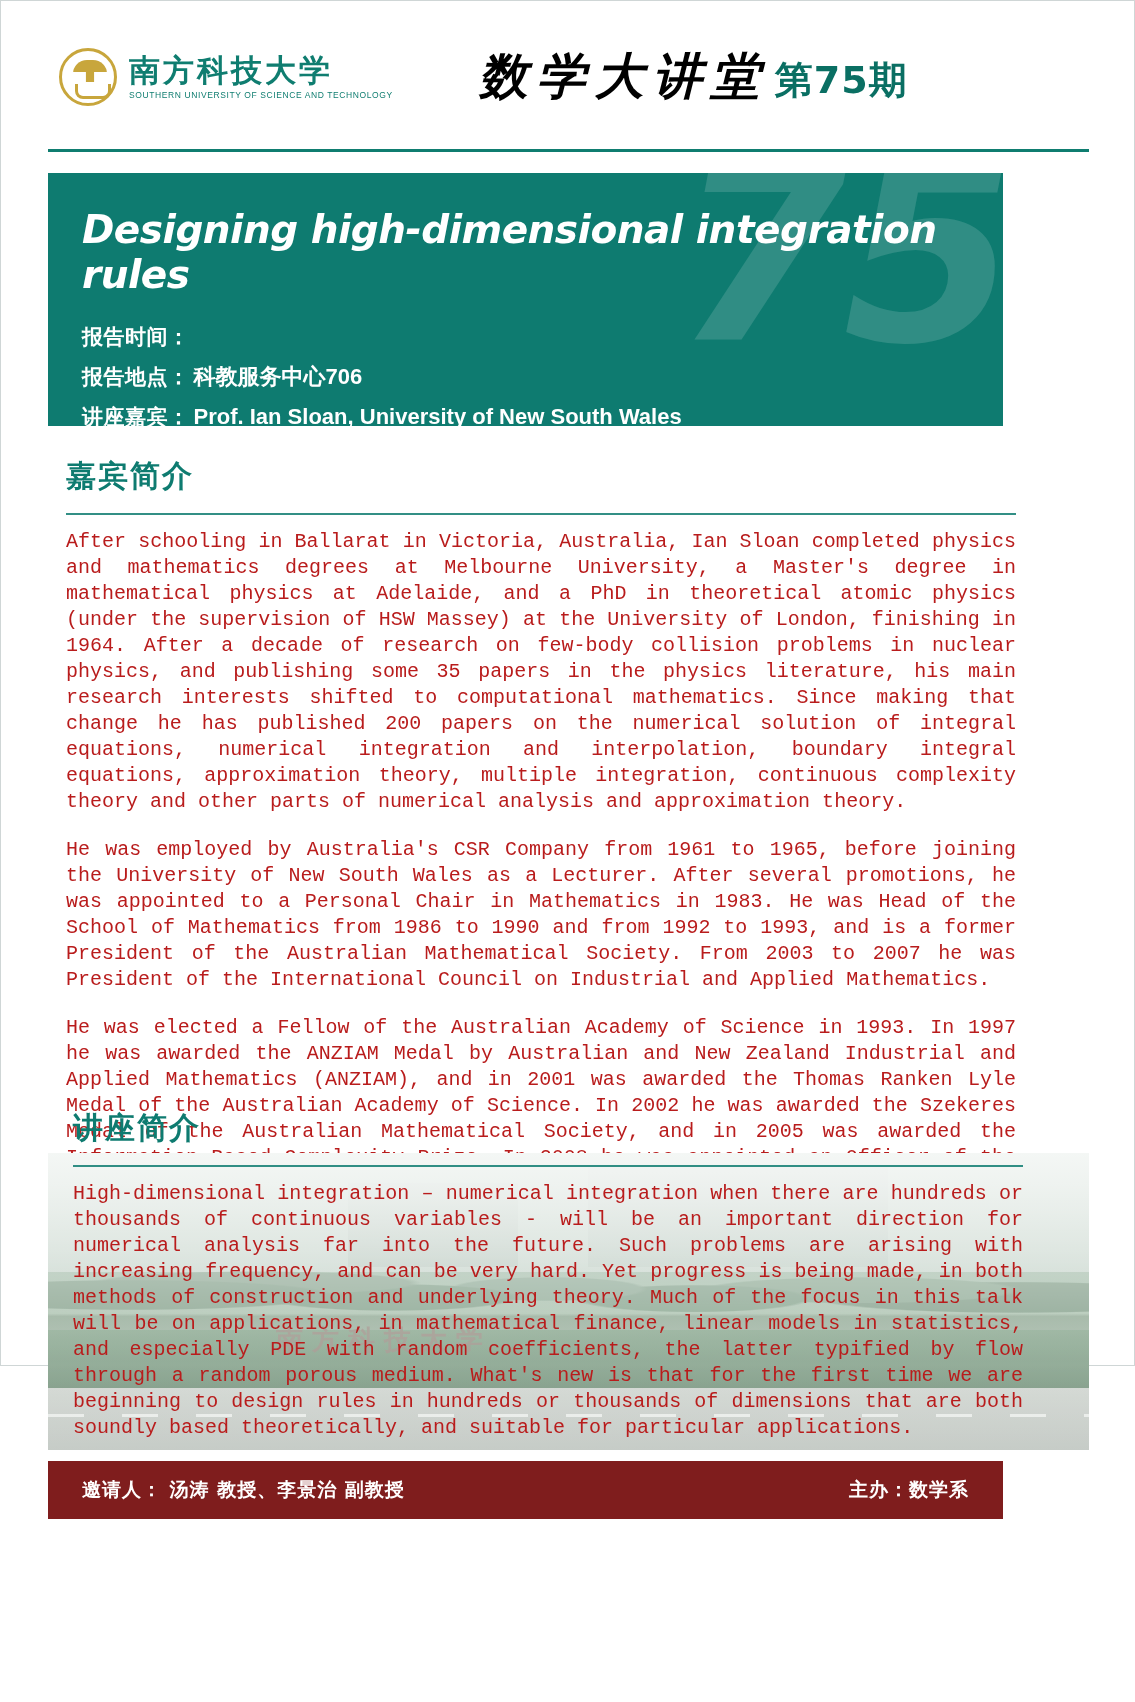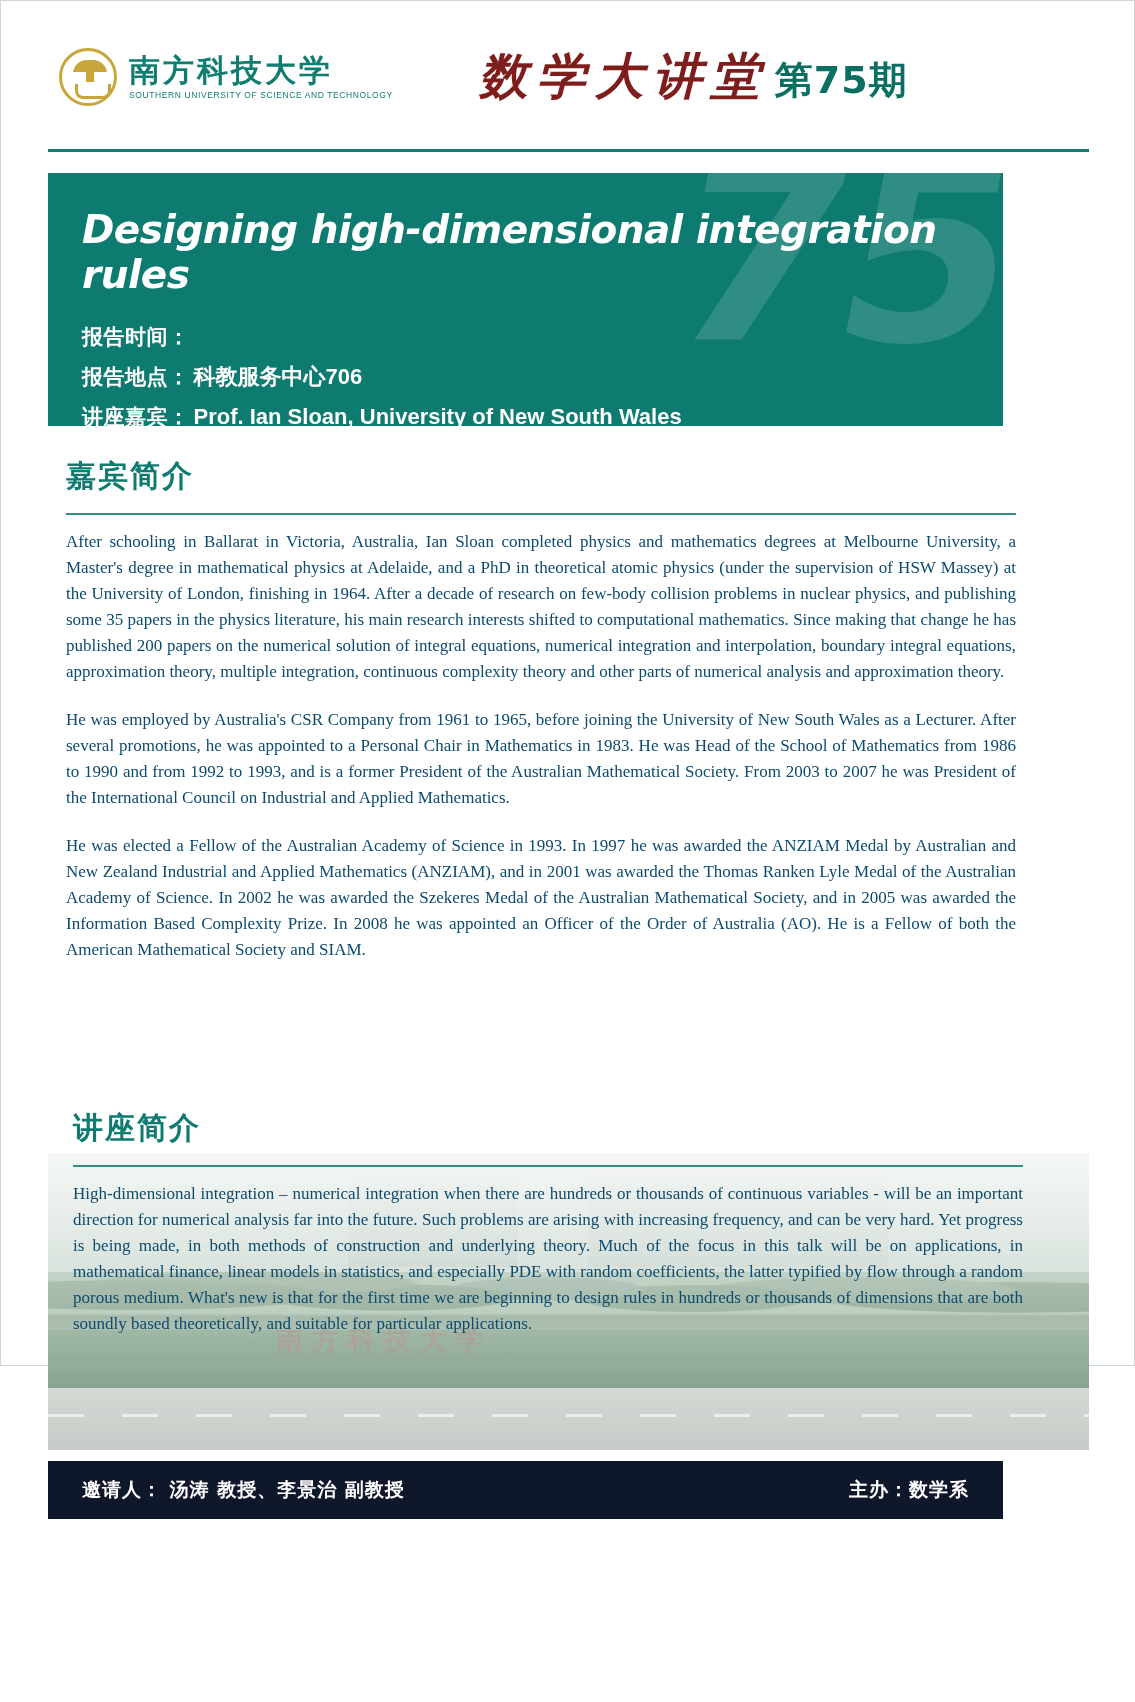--- a/index.html
+++ b/index.html
@@ -79,21 +79,21 @@
   .header-title {
     margin-left: 86px;
     display: flex;
     align-items: baseline;
   }
   .header-title-cn {
     font-family: "DejaVu Serif", serif;
     font-size: 49px;
     font-weight: bold;
     font-style: italic;
-    color: #7f1d1d;
+    color: #000000;
     letter-spacing: 9px;
   }
   .header-title-issue {
     font-family: "DejaVu Sans", sans-serif;
     font-size: 38px;
     font-weight: bold;
     color: #0a6f63;
     letter-spacing: 1px;
     margin-left: 6px;
   }
@@ -171,24 +171,24 @@
     font-weight: bold;
     color: #0e7b70;
     letter-spacing: 2px;
   }
   .section-rule {
     height: 2px;
     background: #0e7b70;
     opacity: 0.85;
   }
   .body-text {
-    font-family: Liberation Serif, serif;
-    font-size: 17px;
+    font-family: Liberation Mono, monospace;
+    font-size: 20px;
     line-height: 26px;
-    color: #0c4a6e;
+    color: #b91c1c;
     text-align: justify;
   }
   .body-text p { margin: 0 0 22px 0; }
   .body-text p:last-child { margin-bottom: 0; }
 
   #bio-section {
     position: absolute;
     left: 65px; top: 455px;
     width: 950px;
   }
@@ -279,21 +279,21 @@
     background: linear-gradient(to bottom, rgba(255,255,255,0.72) 0%, rgba(255,255,255,0.45) 30%, rgba(255,255,255,0.18) 60%, rgba(255,255,255,0.05) 100%);
   }
   #abstract-section { z-index: 2; margin-left: 19px; }
 
   
   .footer {
     position: absolute;
     left: 47px; top: 1460px;
     width: 955px;
     height: 58px;
-    background: #0f172a;
+    background: #7f1d1d;
     display: flex;
     align-items: center;
     justify-content: space-between;
     padding: 0 34px;
   }
   .footer-left, .footer-right {
     font-family: "DejaVu Sans", sans-serif;
     font-size: 19px;
     font-weight: bold;
     color: #ffffff;

